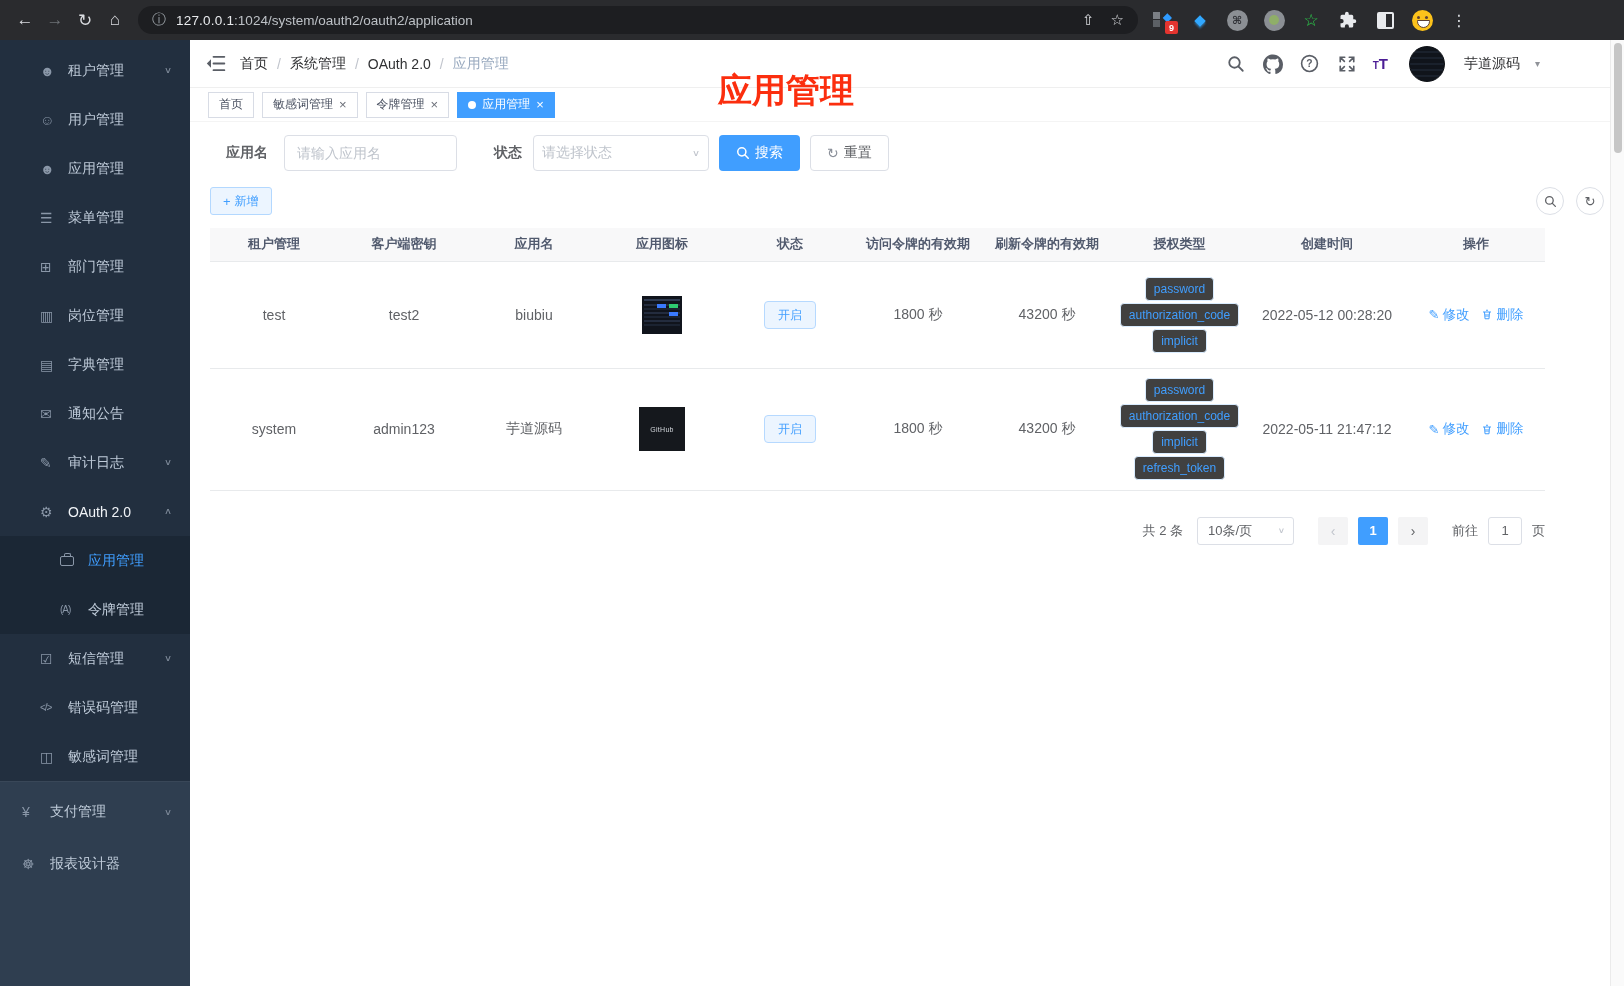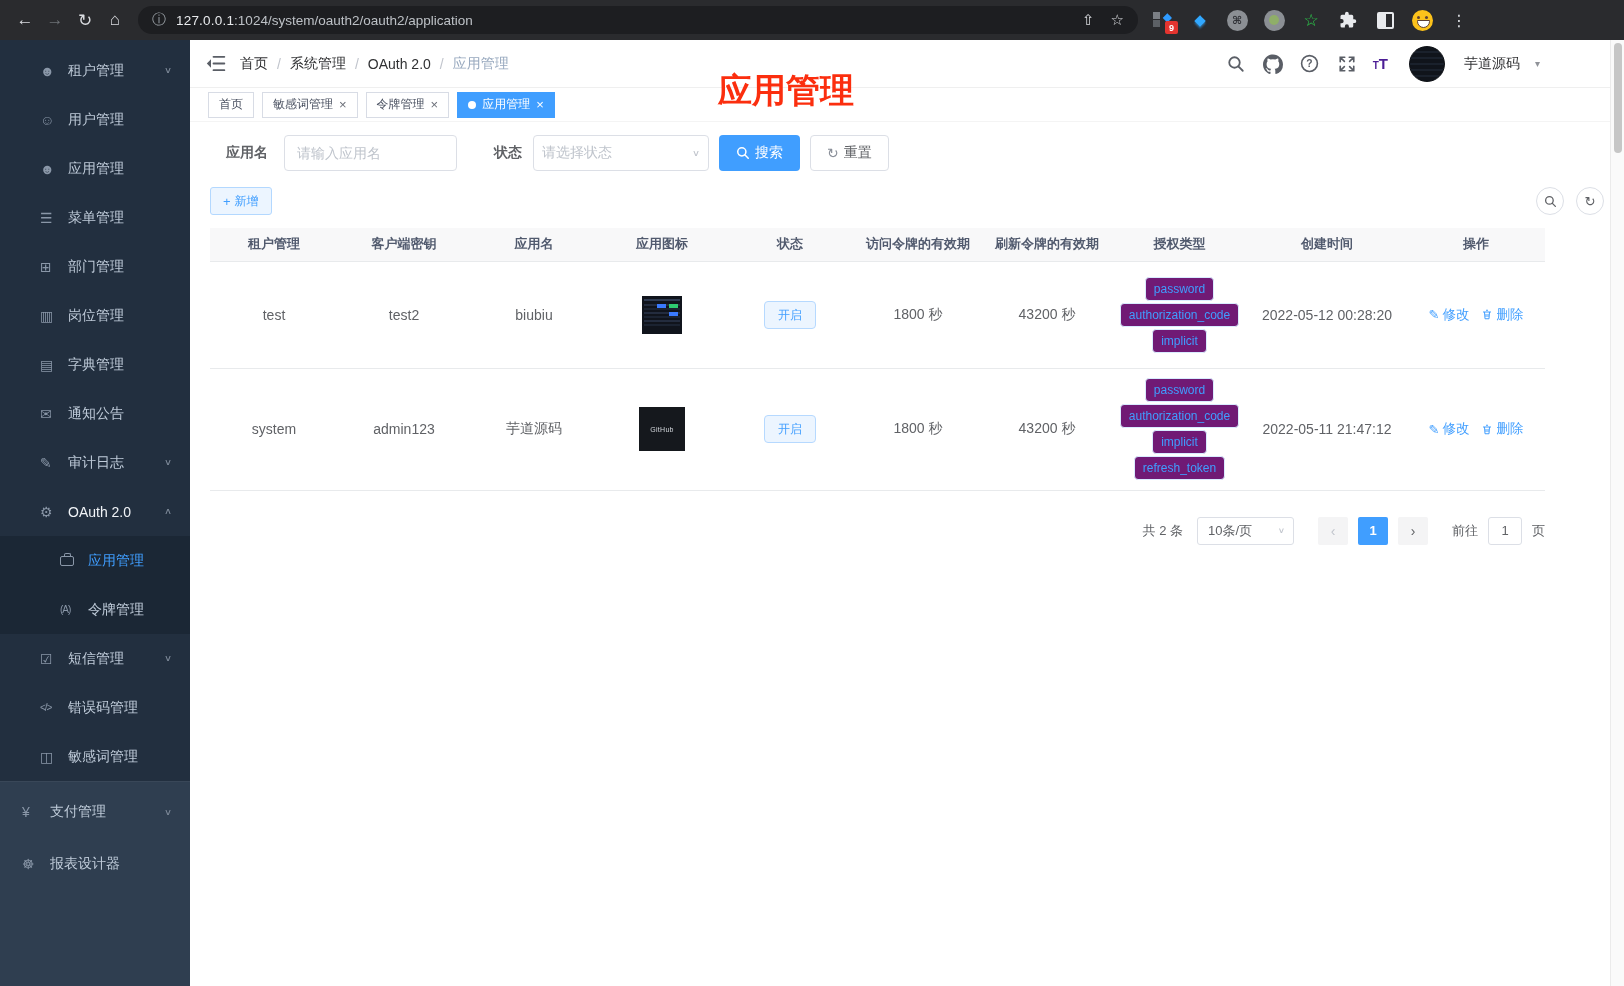--- a/index.html
+++ b/index.html
@@ -127,21 +127,21 @@
   .thumb1 { width:40px; height:38px; margin:0 auto; background:#10141c; position:relative; overflow:hidden;}
   .thumb1::before { content:""; position:absolute; left:2px; top:3px; width:36px; height:2px; background:#2f3b52;
     box-shadow:0 5px 0 #232c3e,0 9px 0 #1b2331,0 13px 0 #232c3e,0 17px 0 #1b2331,0 21px 0 #232c3e,0 25px 0 #1b2331; }
   .thumb1::after { content:""; position:absolute; right:4px; top:8px; width:9px; height:4px; background:#2ecb71;
     box-shadow:-12px 0 0 #3a7afe, 0 8px 0 #3a7afe; }
   .thumb2 { width:46px; height:44px; margin:0 auto; background:#15181d; display:flex; align-items:center; justify-content:center; }
   .thumb2 span { color:#d3d7dc; font-size:7px; letter-spacing:.3px; }
   .stag { display:inline-block; height:28px; line-height:26px; padding:0 13px; background:#ecf5ff;
     border:1px solid #b6d9ff; border-radius:4px; color:#409eff; font-size:12px; }
   .gtag { display:block; width:max-content; margin:2px auto; height:24px; line-height:22px; padding:0 8px;
-    background:#701a75; border:1px solid #d9ecff; border-radius:4px; color:#409eff; font-size:12px; white-space:nowrap;}
+    background:#404040; border:1px solid #d9ecff; border-radius:4px; color:#409eff; font-size:12px; white-space:nowrap;}
   .cellnowrap { white-space:nowrap; }
   .acts { display:flex; align-items:center; justify-content:center; gap:12px; }
   .alink { color:#409eff; font-size:13.5px; cursor:pointer; display:inline-flex; align-items:center; gap:3px; white-space:nowrap;}
   .alink .pic { font-size:13px; }
 
   .pagination { width:1335px; margin-top:26px; display:flex; align-items:center; justify-content:flex-end; gap:10px;
     font-size:13px; color:#606266; }
   .psel { width:97px; height:28px; border:1px solid #dcdfe6; border-radius:3px; display:flex; align-items:center;
     justify-content:space-between; padding:0 8px 0 10px; cursor:pointer; margin-left:4px;}
   .psel .caret { color:#c0c4cc; font-size:10px; transform:scaleY(.8);}

